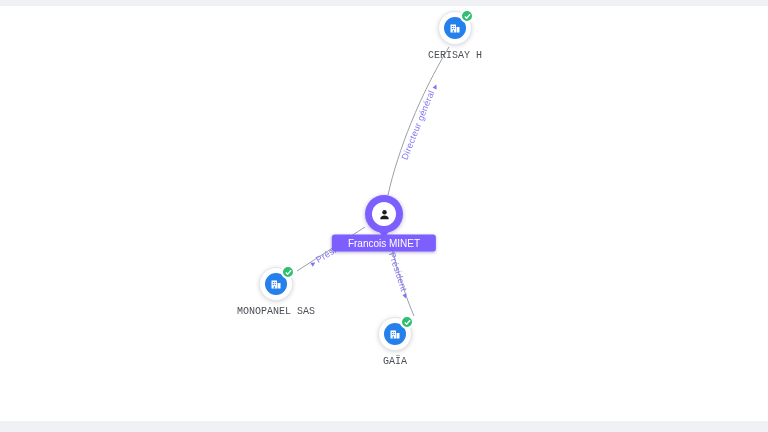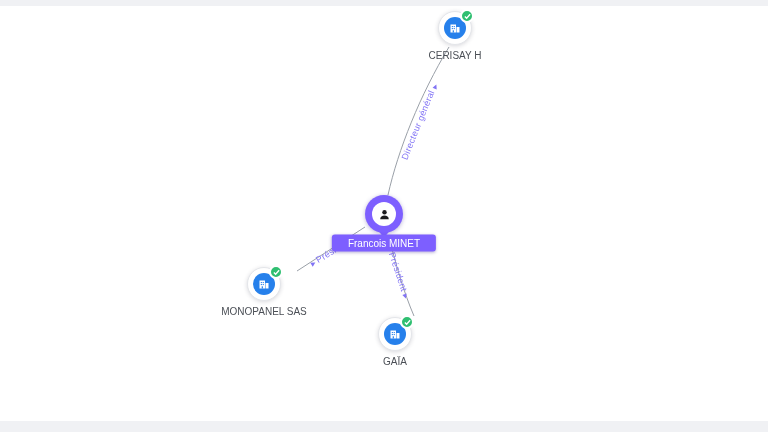--- a/index.html
+++ b/index.html
@@ -18,21 +18,21 @@
   .node-circle { position:relative; width:34px; height:34px; margin:1px; border-radius:50%;
                  background:#fff; border:1px solid #e4e6ea;
                  box-shadow:0 1px 4px rgba(40,40,60,.18);
                  display:flex; align-items:center; justify-content:center; }
   .node-inner { width:22px; height:22px; border-radius:50%; background:#2680eb;
                 display:flex; align-items:center; justify-content:center; }
   .badge { position:absolute; top:-3px; right:-3px; width:14px; height:14px; border-radius:50%;
            background:#2fbf71; border:2px solid #fff;
            display:flex; align-items:center; justify-content:center; }
   .node-label { position:absolute; top:40px; left:50%; transform:translateX(-50%);
-                white-space:nowrap; font-size:10px; color:#4b4f56; }
+                white-space:nowrap; font-size:10px; color:#4b4f56;font-family:Liberation Mono, monospace; }
 
   
   .pin { position:absolute; left:384px; top:214px; transform:translate(-50%,-50%);
          width:38px; height:38px; cursor:pointer; }
   .pin-bulb { position:relative; width:38px; height:38px; border-radius:50%; background:#7d5fff;
               display:flex; align-items:center; justify-content:center;
               box-shadow:0 1px 4px rgba(60,40,140,.35); }
   .pin-tip { position:absolute; left:50%; top:34px; transform:translateX(-50%);
              width:0; height:0; border-left:7px solid transparent; border-right:7px solid transparent;
              border-top:9px solid #7d5fff; }
@@ -85,21 +85,21 @@
       </div>
       <div class="badge">
         <svg width="7" height="7" viewBox="0 0 8 8">
           <polyline points="1,4 3,6 7,1.5" fill="none" stroke="#fff" stroke-width="1.6"></polyline>
         </svg>
       </div>
     </div>
     <div class="node-label">CERISAY H</div>
   </div>
 
-  <div class="node" style="left:264px; top:284px;">
+  <div class="node" style="left:276px; top:284px;">
     <div class="node-circle">
       <div class="node-inner">
         <svg width="12" height="12" viewBox="0 0 12 12">
           <rect x="1.5" y="2.5" width="5.5" height="8" fill="#fff"></rect>
           <rect x="7.5" y="5" width="3" height="5.5" fill="#fff"></rect>
           <rect x="2.8" y="4" width="1.1" height="1.1" fill="#2680eb"></rect>
           <rect x="4.7" y="4" width="1.1" height="1.1" fill="#2680eb"></rect>
           <rect x="2.8" y="6" width="1.1" height="1.1" fill="#2680eb"></rect>
           <rect x="4.7" y="6" width="1.1" height="1.1" fill="#2680eb"></rect>
           <rect x="3.7" y="8.3" width="1.2" height="2.2" fill="#2680eb"></rect>

